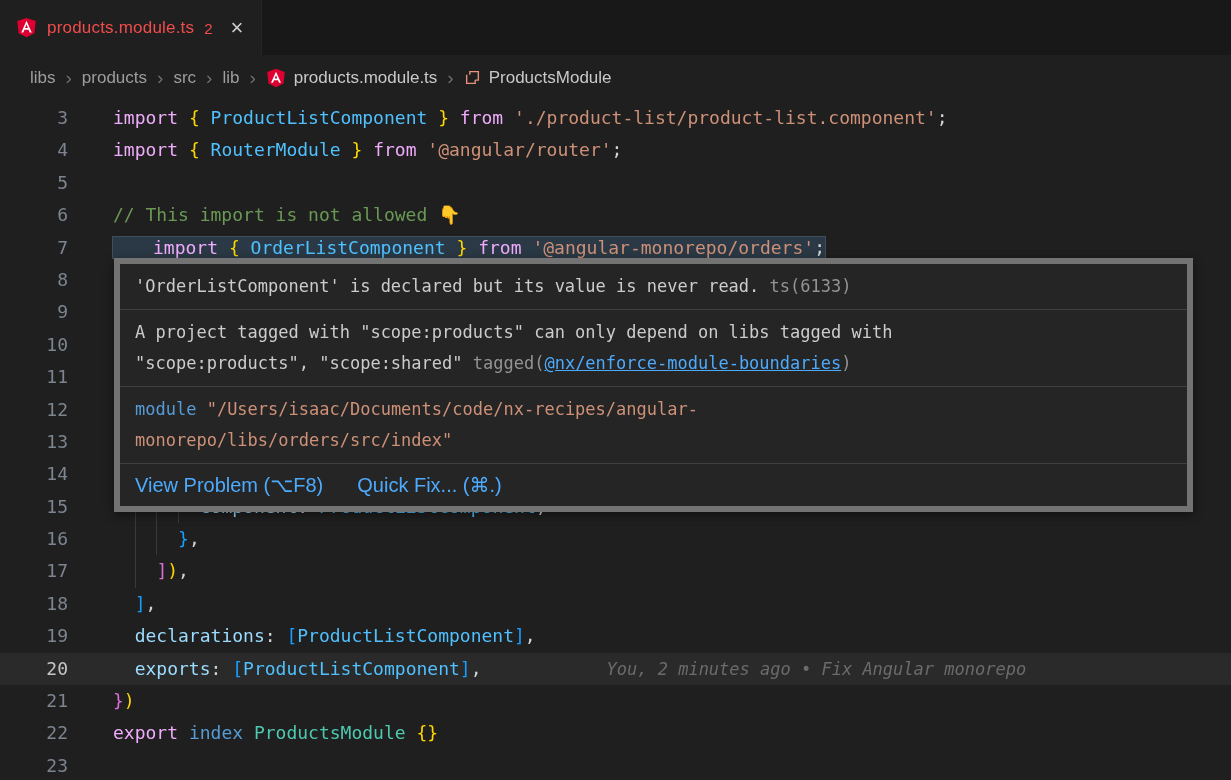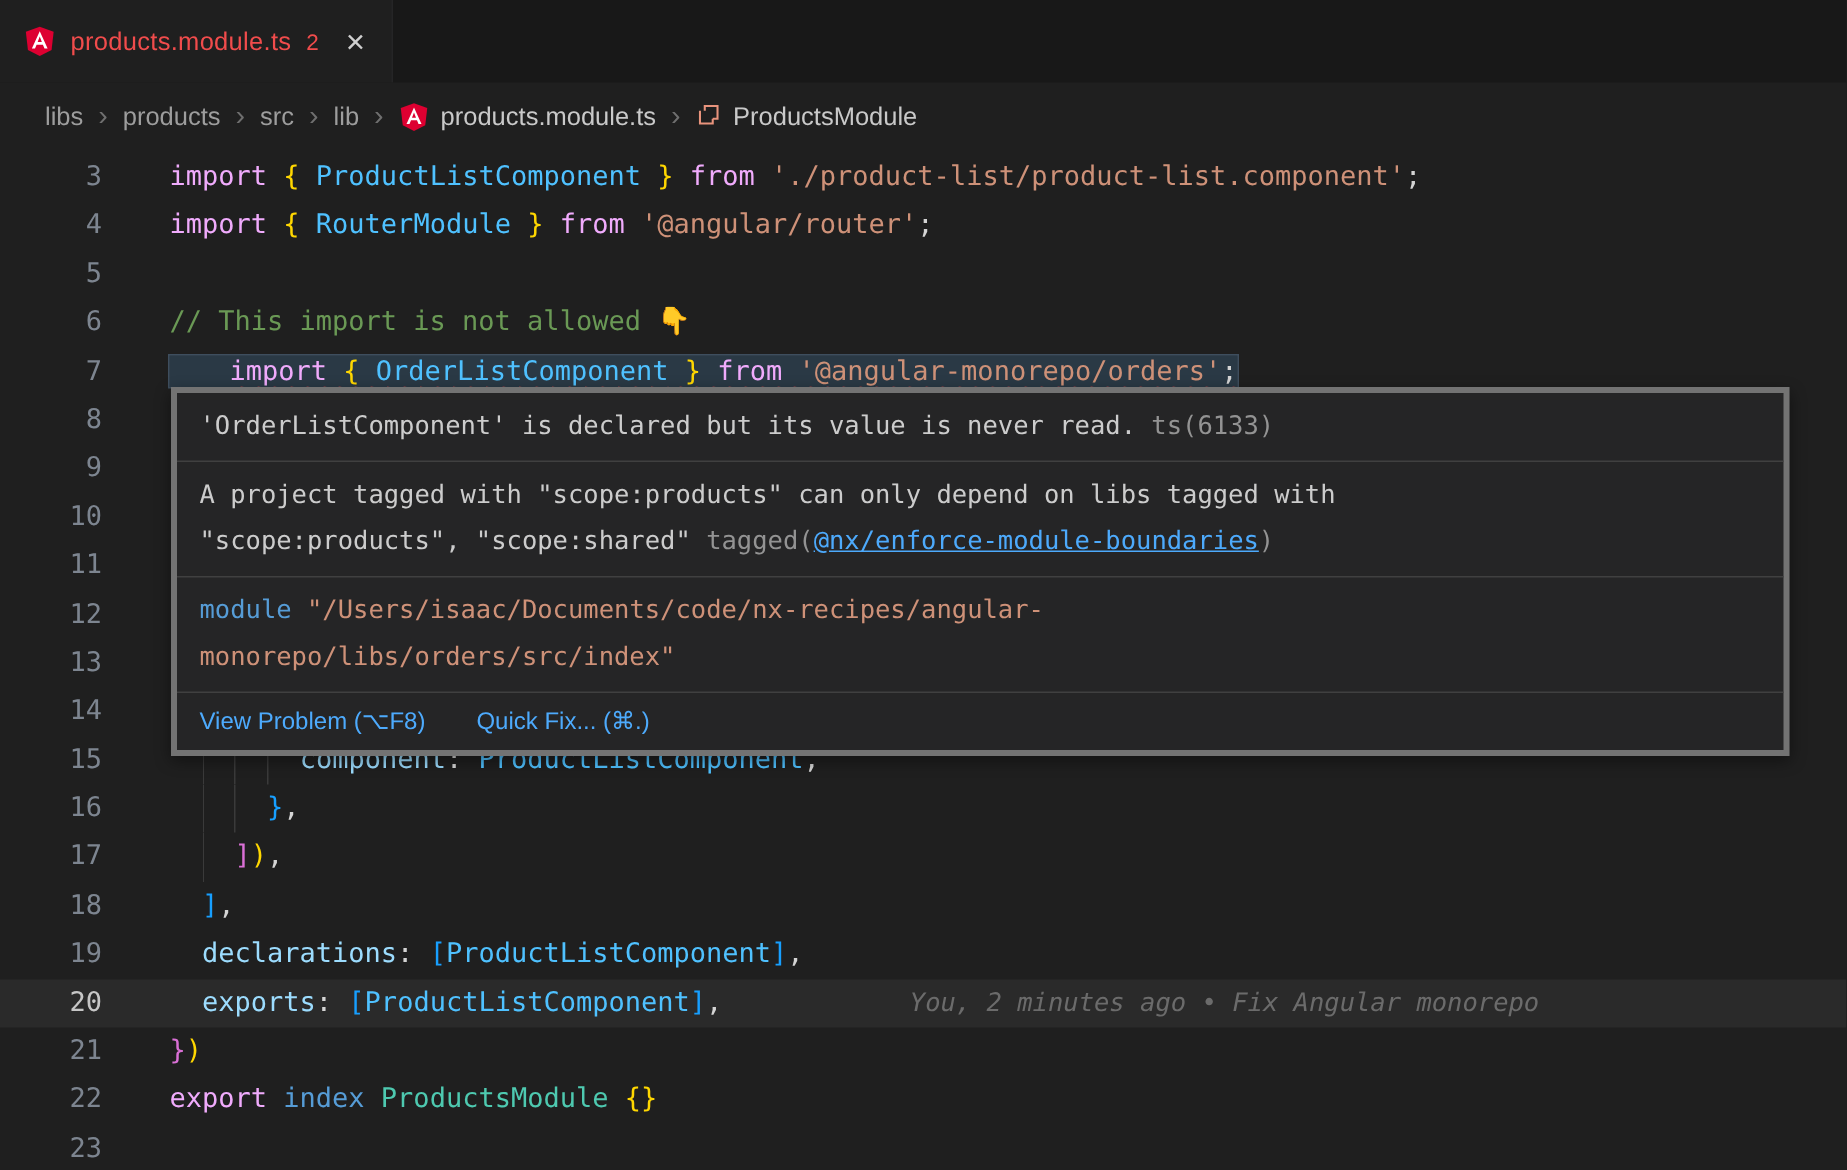--- a/index.html
+++ b/index.html
@@ -25,21 +25,21 @@
   .tab-count { font-size: 15px; color: #f14c4c; margin-left: 10px; padding-top: 2px; }
   .tab-close { color: #cfcfcf; font-size: 22px; margin-left: 18px; line-height: 1; cursor: pointer; }
   .tab-rest { flex: 1; background: #181818; }
 
   
   .breadcrumbs {
     display: flex; align-items: center;
     height: 45px; padding-left: 30px;
     background: #1f1f1f; color: #9d9d9d; font-size: 17px; flex: none;
   }
-  .crumb { display: inline-flex; cursor: pointer; color: #9d9d9d; }
+  .crumb { display: inline-flex; align-items: center; cursor: pointer; color: #9d9d9d; }
   .crumb:has(.crumb-icon) { color: #c9c9c9; }
   .crumb-icon { display: inline-flex; margin-right: 8px; }
   .crumb-sep { margin: 0 10px; color: #6f6f6f; font-size: 19px; }
 
   
   .editor {
     position: relative; flex: 1;
     font-family: "DejaVu Sans Mono", monospace;
     font-size: 18px; color: #d4d4d4;
   }
@@ -76,33 +76,33 @@
     text-decoration-style: wavy;
     text-decoration-color: #f14c4c;
     text-decoration-thickness: 1.5px;
     text-underline-offset: 5px;
     padding-left: 40px;
   }
 
   
   .hover {
     position: absolute; left: 114px; top: 158px; width: 1079px;
-    background: #252526; border: 4px solid #737373;
+    background: #252526; border: 6px solid #737373;
     box-shadow: 0 3px 10px rgba(0,0,0,0.45);
     font-size: 17px; color: #cccccc; z-index: 10;
   }
   .hover-section { padding: 7px 15px; border-bottom: 1px solid #404040; line-height: 31px; }
   .hover-line { white-space: pre-wrap; }
   .tk-msg  { color: #cccccc; }
   .tk-dim  { color: #939393; }
   .tk-link { color: #4daafc; text-decoration: underline; cursor: pointer; }
   .hover-actions {
     display: flex; gap: 34px; align-items: center;
     padding: 9px 15px;
-    font-family: "Liberation Sans", sans-serif; font-size: 16px;
+    font-family: "Liberation Sans", sans-serif; font-size: 20px;
   }
   .hover-action { color: #4daafc; cursor: pointer; }
 </style>
 </head>
 <body>
 
 <div class="window">
 
   <div class="tabbar">
     <div class="tab">

